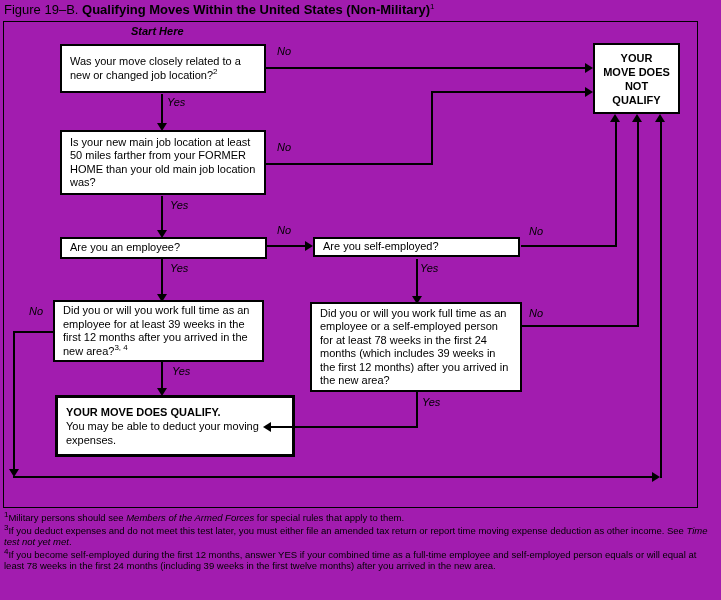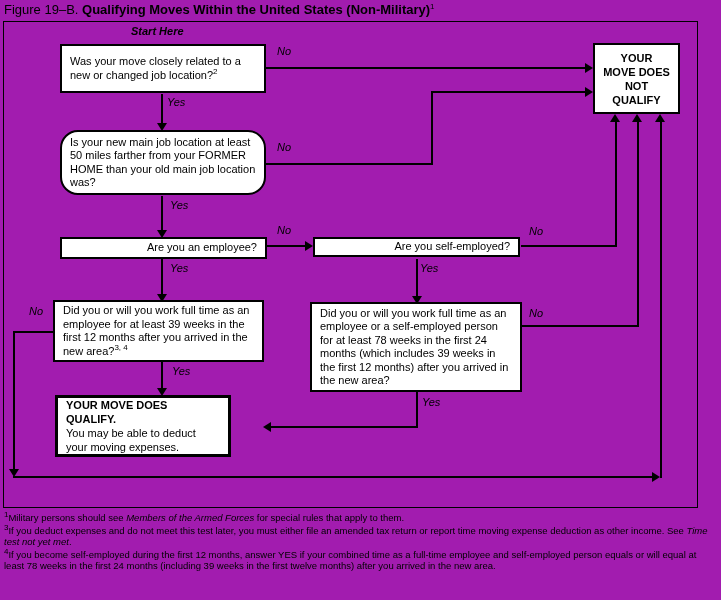--- a/index.html
+++ b/index.html
@@ -9,30 +9,30 @@
   .fig-title { position:absolute; left:4px; top:2px; font-size:13px; white-space:nowrap; }
   .fig-title .bold { font-weight:bold; }
   sup { font-size:8px; vertical-align:super; line-height:0; }
 
   .frame { position:absolute; left:3px; top:21px; width:695px; height:487px; border:1px solid #000; }
 
   .start-label { position:absolute; left:131px; top:25px; font-size:11px; font-style:italic; font-weight:bold; }
 
   .node { position:absolute; background:#fff; border:2px solid #000; font-size:11px; line-height:13.5px; display:flex; align-items:center;justify-content:flex-end; }
   .node .txt { padding:0 8px; }
-  .center { justify-content:flex-end; text-align:center;padding-left:40px; }
+  .center { justify-content:flex-start; text-align:center; }
 
   .q1 { left:60px; top:44px; width:206px; height:49px; }
-  .q2 { left:60px; top:130px; width:206px; height:65px;border-radius:18px; }
+  .q2 { left:60px; top:130px; width:206px; height:65px; }
   .q3 { left:60px; top:237px; width:207px; height:22px; }
   .q4 { left:313px; top:237px; width:207px; height:20px; }
   .q5 { left:53px; top:300px; width:211px; height:62px; }
   .q6 { left:310px; top:302px; width:212px; height:90px; }
   .dnq { left:593px; top:43px; width:87px; height:71px; border-width:2px; font-weight:bold; text-align:center; justify-content:center; line-height:14px; }
-  .qualify { left:55px; top:395px; width:176px; height:62px; border-width:3px; line-height:14px; }
+  .qualify { left:55px; top:395px; width:240px; height:62px; border-width:3px; line-height:14px; }
   .qualify .head { font-weight:bold; }
 
   .lbl { position:absolute; font-size:11px; font-style:italic; }
 
   .h, .v { position:absolute; background:#000; }
   .h { height:2px; }
   .v { width:2px; }
   .ar, .al, .au, .ad { position:absolute; width:0; height:0; }
   .ar { border-top:5px solid transparent; border-bottom:5px solid transparent; border-left:8px solid #000; }
   .al { border-top:5px solid transparent; border-bottom:5px solid transparent; border-right:8px solid #000; }

